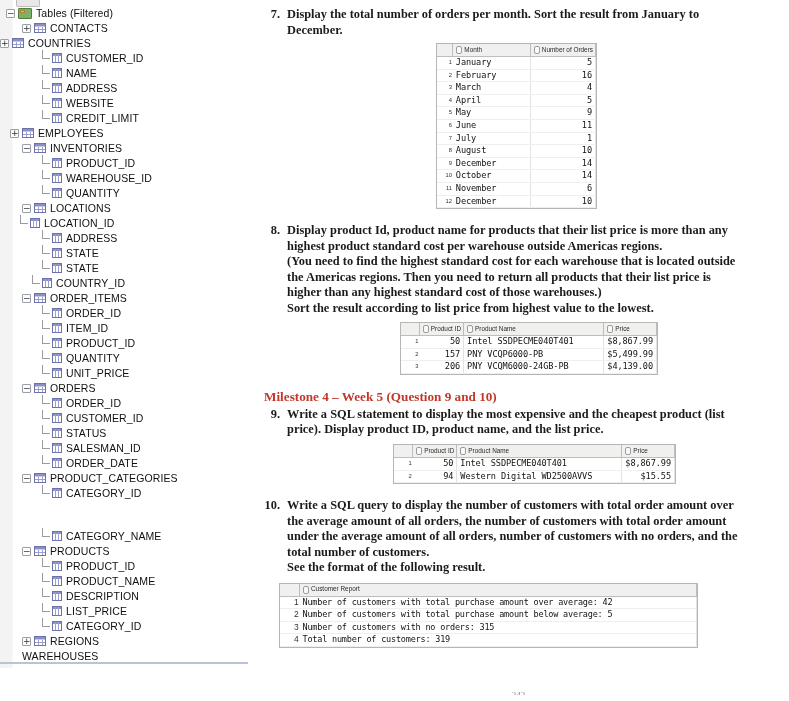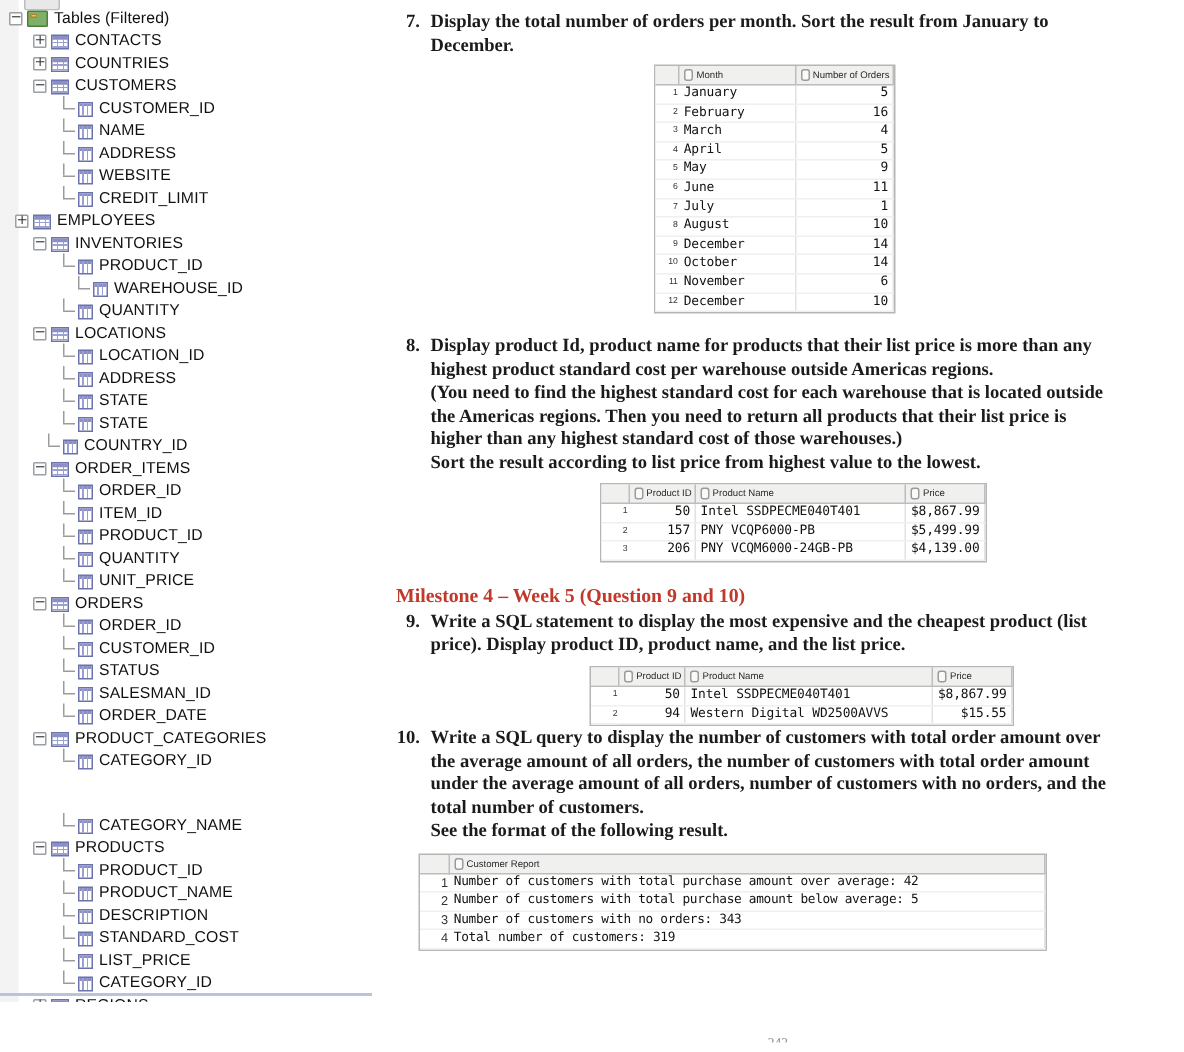--- a/index.html
+++ b/index.html
@@ -161,34 +161,33 @@
 <body>
 
 <div class="screen">
 
   <div class="tree-panel">
     <div class="panel-shade"></div>
     <div class="tree-top-stub"></div>
     <div class="tree" id="tree-container">
         <div class="node" style="padding-left: 6px;"><span class="toggle">−</span><span class="ico folder"></span><span class="lbl">Tables (Filtered)</span></div>
         <div class="node" style="padding-left: 22px;"><span class="toggle">+</span><span class="ico table"></span><span class="lbl">CONTACTS</span></div>
-        <div class="node" style="padding-left: 22px;"><span class="toggle">+</span><span class="ico table"></span><span class="lbl">COUNTRIES</span></div>
-        <div class="node" style="padding-left: 22px;"><span class="toggle">−</span><span class="ico table"></span><span class="lbl">CUSTOMERS</span></div>
+        <div class="node" style=""><span class="toggle">+</span><span class="ico table"></span><span class="lbl">COUNTRIES</span></div>
         <div class="node" style="padding-left: 38px;"><span class="elbow"></span><span class="ico column"></span><span class="lbl">CUSTOMER_ID</span></div>
         <div class="node" style="padding-left: 38px;"><span class="elbow"></span><span class="ico column"></span><span class="lbl">NAME</span></div>
         <div class="node" style="padding-left: 38px;"><span class="elbow"></span><span class="ico column"></span><span class="lbl">ADDRESS</span></div>
         <div class="node" style="padding-left: 38px;"><span class="elbow"></span><span class="ico column"></span><span class="lbl">WEBSITE</span></div>
         <div class="node" style="padding-left: 38px;"><span class="elbow last"></span><span class="ico column"></span><span class="lbl">CREDIT_LIMIT</span></div>
         <div class="node" style="padding-left: 10px;"><span class="toggle">+</span><span class="ico table"></span><span class="lbl">EMPLOYEES</span></div>
         <div class="node" style="padding-left: 22px;"><span class="toggle">−</span><span class="ico table"></span><span class="lbl">INVENTORIES</span></div>
         <div class="node" style="padding-left: 38px;"><span class="elbow"></span><span class="ico column"></span><span class="lbl">PRODUCT_ID</span></div>
-        <div class="node" style="padding-left: 48px;"><span class="elbow"></span><span class="ico column"></span><span class="lbl">WAREHOUSE_ID</span></div>
+        <div class="node" style="padding-left: 38px;"><span class="elbow"></span><span class="ico column"></span><span class="lbl">WAREHOUSE_ID</span></div>
         <div class="node" style="padding-left: 38px;"><span class="elbow last"></span><span class="ico column"></span><span class="lbl">QUANTITY</span></div>
         <div class="node" style="padding-left: 22px;"><span class="toggle">−</span><span class="ico table"></span><span class="lbl">LOCATIONS</span></div>
-        <div class="node" style="padding-left: 38px;"><span class="elbow"></span><span class="ico column"></span><span class="lbl">LOCATION_ID</span></div>
+        <div class="node" style="padding-left: 16px;"><span class="elbow"></span><span class="ico column"></span><span class="lbl">LOCATION_ID</span></div>
         <div class="node" style="padding-left: 38px;"><span class="elbow"></span><span class="ico column"></span><span class="lbl">ADDRESS</span></div>
         <div class="node" style="padding-left: 38px;"><span class="elbow"></span><span class="ico column"></span><span class="lbl">STATE</span></div>
         <div class="node" style="padding-left: 38px;"><span class="elbow"></span><span class="ico column"></span><span class="lbl">STATE</span></div>
         <div class="node" style="padding-left: 28px;"><span class="elbow last"></span><span class="ico column"></span><span class="lbl">COUNTRY_ID</span></div>
         <div class="node" style="padding-left: 22px;"><span class="toggle">−</span><span class="ico table"></span><span class="lbl">ORDER_ITEMS</span></div>
         <div class="node" style="padding-left: 38px;"><span class="elbow"></span><span class="ico column"></span><span class="lbl">ORDER_ID</span></div>
         <div class="node" style="padding-left: 38px;"><span class="elbow"></span><span class="ico column"></span><span class="lbl">ITEM_ID</span></div>
         <div class="node" style="padding-left: 38px;"><span class="elbow"></span><span class="ico column"></span><span class="lbl">PRODUCT_ID</span></div>
         <div class="node" style="padding-left: 38px;"><span class="elbow"></span><span class="ico column"></span><span class="lbl">QUANTITY</span></div>
         <div class="node" style="padding-left: 38px;"><span class="elbow last"></span><span class="ico column"></span><span class="lbl">UNIT_PRICE</span></div>
@@ -198,21 +197,20 @@
         <div class="node" style="padding-left: 38px;"><span class="elbow"></span><span class="ico column"></span><span class="lbl">STATUS</span></div>
         <div class="node" style="padding-left: 38px;"><span class="elbow"></span><span class="ico column"></span><span class="lbl">SALESMAN_ID</span></div>
         <div class="node" style="padding-left: 38px;"><span class="elbow last"></span><span class="ico column"></span><span class="lbl">ORDER_DATE</span></div>
         <div class="node" style="padding-left: 22px;"><span class="toggle">−</span><span class="ico table"></span><span class="lbl">PRODUCT_CATEGORIES</span></div>
         <div class="node" style="padding-left: 38px;"><span class="elbow"></span><span class="ico column"></span><span class="lbl">CATEGORY_ID</span></div>
         <div class="node" style="padding-left: 38px; margin-top: 28px;"><span class="elbow last"></span><span class="ico column"></span><span class="lbl">CATEGORY_NAME</span></div>
         <div class="node" style="padding-left: 22px;"><span class="toggle">−</span><span class="ico table"></span><span class="lbl">PRODUCTS</span></div>
         <div class="node" style="padding-left: 38px;"><span class="elbow"></span><span class="ico column"></span><span class="lbl">PRODUCT_ID</span></div>
         <div class="node" style="padding-left: 38px;"><span class="elbow"></span><span class="ico column"></span><span class="lbl">PRODUCT_NAME</span></div>
         <div class="node" style="padding-left: 38px;"><span class="elbow"></span><span class="ico column"></span><span class="lbl">DESCRIPTION</span></div>
-        <div class="node" style="padding-left: 38px;"><span class="elbow"></span><span class="ico column"></span><span class="lbl">STANDARD_COST</span></div>
         <div class="node" style="padding-left: 38px;"><span class="elbow"></span><span class="ico column"></span><span class="lbl">LIST_PRICE</span></div>
         <div class="node" style="padding-left: 38px;"><span class="elbow last"></span><span class="ico column"></span><span class="lbl">CATEGORY_ID</span></div>
         <div class="node" style="padding-left: 22px;"><span class="toggle">+</span><span class="ico table"></span><span class="lbl">REGIONS</span></div>
         <div class="node" style="padding-left: 22px;"><span class="lbl">WAREHOUSES</span></div>
       </div>
     <div class="tree-bottom-line"></div>
   </div>
   <div class="bottom-strip"></div>
   <div class="doc-left-edge"></div>
 
@@ -367,21 +365,21 @@
               <tr>
                 <td class="rn">2</td>
                 <td class="num" style="width: 34px;">94</td>
                 <td style="width: 160px;">Western Digital WD2500AVVS</td>
                 <td class="num">$15.55</td>
               </tr>
             </tbody>
           </table>
         </div>
 
-      <div class="qitem" style="">
+      <div class="qitem" style="margin-top:14px;">
         <div class="qnum">10.</div>
         <div class="qbody">
           <p>Write a SQL query to display the number of customers with total order amount over the average amount of all orders, the number of customers with total order amount under the average amount of all orders, number of customers with no orders, and the total number of customers.</p>
           <p>See the format of the following result.</p>
         </div>
       </div>
 
       <div class="grid" id="grid-q10">
           <table>
             <thead>
@@ -394,21 +392,21 @@
               <tr>
                 <td class="rn">1</td>
                 <td>Number of customers with total purchase amount over average: 42</td>
               </tr>
               <tr>
                 <td class="rn">2</td>
                 <td>Number of customers with total purchase amount below average: 5</td>
               </tr>
               <tr>
                 <td class="rn">3</td>
-                <td>Number of customers with no orders: 343</td>
+                <td>Number of customers with no orders: 315</td>
               </tr>
               <tr>
                 <td class="rn">4</td>
                 <td>Total number of customers: 319</td>
               </tr>
             </tbody>
           </table>
         </div>
 
     </div>

